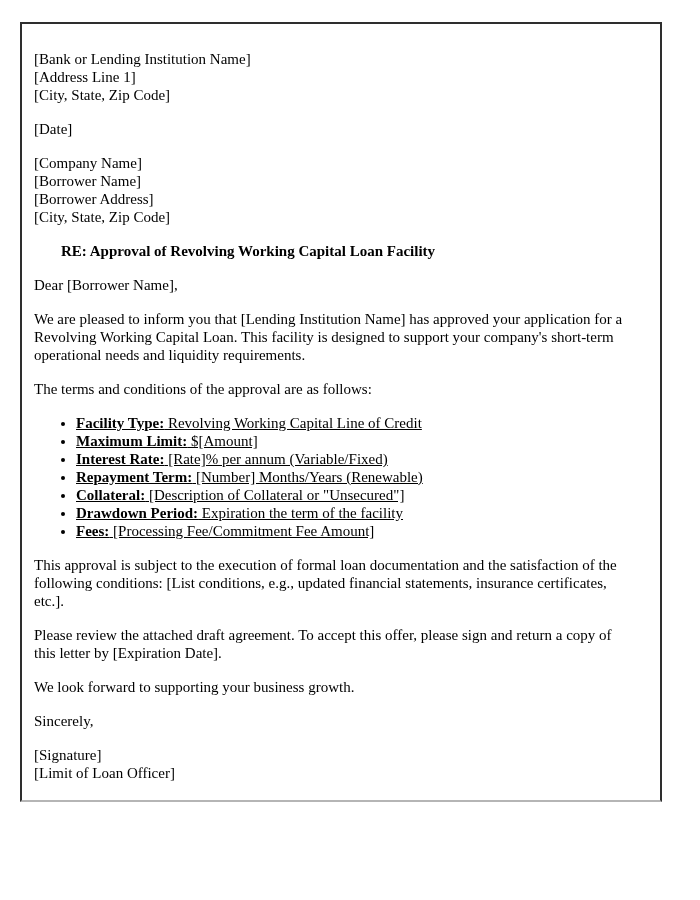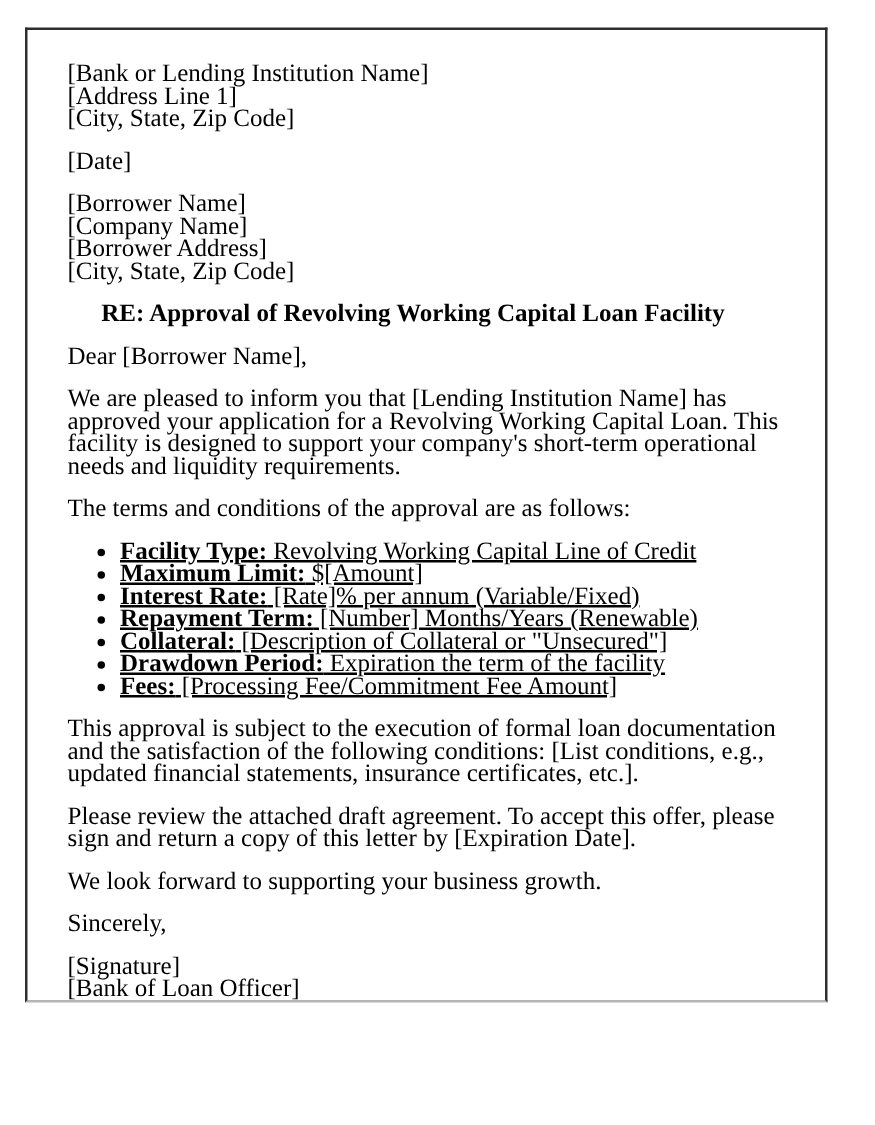--- a/index.html
+++ b/index.html
@@ -19,22 +19,22 @@
   }
   .letter-frame {
     position: absolute;
     left: 20px;
     top: 22px;
     width: 642px;
     height: 780px;
     background: #ffffff;
     border: 2px solid #2e2e2e;
     border-bottom-color: #b5b5b5;
-    padding: 26px 28px 0 32px;
-    font-size: 20px;
+    padding: 26px 28px 0 12px;
+    font-size: 15px;
     line-height: 18px;
     color: #000000;
     overflow: hidden;
   }
   .block { margin: 0 0 16px 0; }
   .line { min-height: 18px; }
   .subject { font-weight: bold; margin-left: 27px; }
   ul.terms {
     margin: 16px 0;
     padding: 0 0 0 42px;
@@ -51,22 +51,22 @@
 
     <div class="block">
       <div class="line">[Bank or Lending Institution Name]</div>
       <div class="line">[Address Line 1]</div>
       <div class="line">[City, State, Zip Code]</div>
     </div>
 
     <div class="block">[Date]</div>
 
     <div class="block">
+      <div class="line">[Company Name]</div>
       <div class="line">[Borrower Name]</div>
-      <div class="line">[Company Name]</div>
       <div class="line">[Borrower Address]</div>
       <div class="line">[City, State, Zip Code]</div>
     </div>
 
     <div class="block subject">RE: Approval of Revolving Working Capital Loan Facility</div>
 
     <div class="block">Dear [Borrower Name],</div>
 
     <div class="block">We are pleased to inform you that [Lending Institution Name] has approved your application for a Revolving Working Capital Loan. This facility is designed to support your company's short-term operational needs and liquidity requirements.</div>
 
@@ -85,17 +85,17 @@
     <div class="block">This approval is subject to the execution of formal loan documentation and the satisfaction of the following conditions: [List conditions, e.g., updated financial statements, insurance certificates, etc.].</div>
 
     <div class="block">Please review the attached draft agreement. To accept this offer, please sign and return a copy of this letter by [Expiration Date].</div>
 
     <div class="block">We look forward to supporting your business growth.</div>
 
     <div class="block">Sincerely,</div>
 
     <div class="block">
       <div class="line">[Signature]</div>
-      <div class="line">[Bank of Loan Officer]</div>
+      <div class="line">[Limit of Loan Officer]</div>
     </div>
 
   </div>
 </div>
 
 </body></html>

